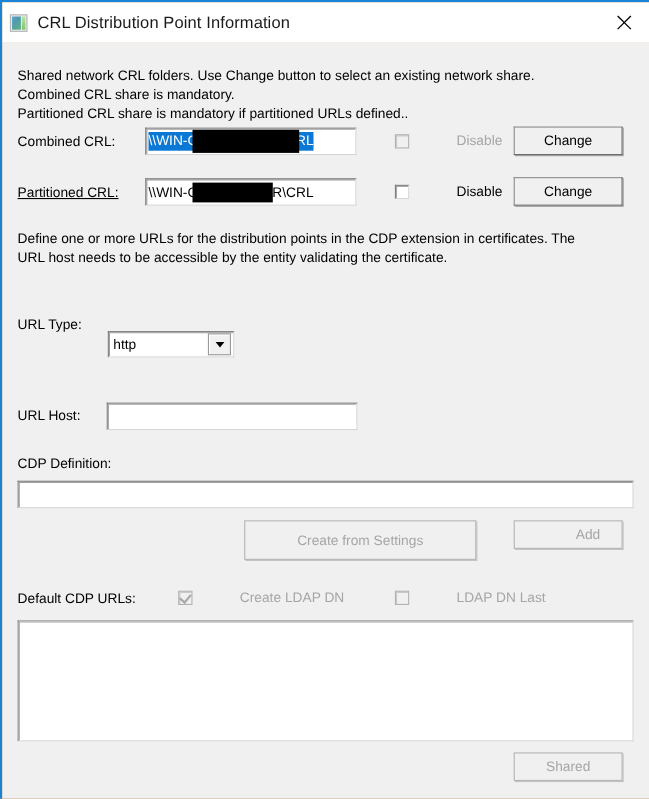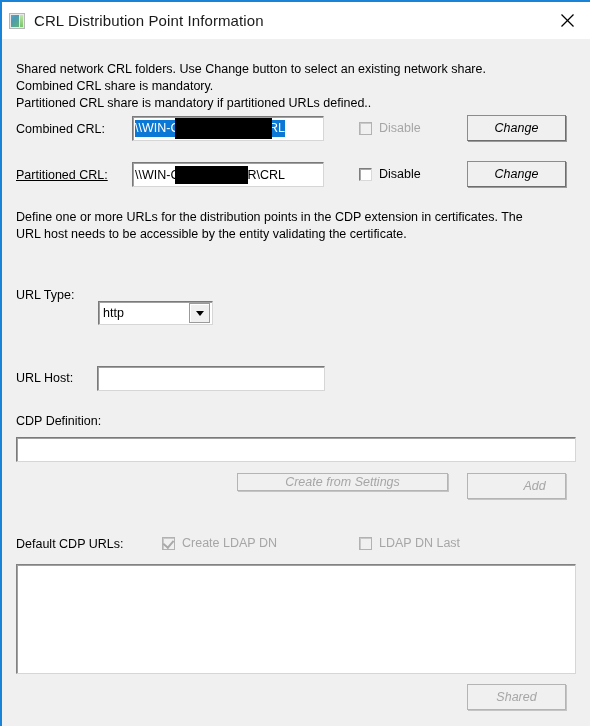--- a/index.html
+++ b/index.html
@@ -132,21 +132,20 @@
     border-bottom-color: #6e6e6e;
     box-shadow: 1px 1px 0 #9a9a9a;
     font-family: "Liberation Sans", sans-serif;
     font-size: 12.5px;
     color: #000;
     display: flex;
     align-items: center;
     justify-content: center;
     cursor: default;
     white-space: nowrap;
-    font-style: italic;
   }
   .btn.disabled { color: #a6a6a6; border-color: #b4b4b4; box-shadow: 1px 1px 0 #c4c4c4; }
 
   
   .combo {
     box-sizing: border-box;
     background: #ffffff;
     border: 1px solid #7a7a7a;
     border-right-color: #d6d6d6;
     border-bottom-color: #d6d6d6;
@@ -170,21 +169,21 @@
   }
   .carrow i {
     display: block;
     width: 0; height: 0;
     border-left: 4px solid transparent;
     border-right: 4px solid transparent;
     border-top: 5px solid #000;
   }
 
   
-  .cbrow { display: flex; align-items: center; }
+  .cbrow { display: flex; align-items: center; gap: 36px; }
   .cbox {
     width: 13px; height: 13px;
     box-sizing: border-box;
     background: #ffffff;
     border: 1px solid #7d7d7d;
     border-right-color: #d9d9d9;
     border-bottom-color: #d9d9d9;
     box-shadow: inset 1px 1px 0 #a8a8a8;
     margin-right: 7px;
     position: relative;
@@ -276,21 +275,21 @@
     <div class="abs lbl" style="left:14px; top:332px;">URL Host:</div>
     <div class="abs tbox" style="left:95px; top:327px; width:228px; height:25px;">
       <span></span>
     </div>
 
     <div class="abs lbl" style="left:14px; top:375px;">CDP Definition:</div>
     <div class="abs tbox" style="left:14px; top:398px; width:560px; height:25px;">
       <span></span>
     </div>
 
-    <div class="abs btn disabled" style="left:235px; top:434px; width:211px; height:18px;">
+    <div class="abs btn disabled" style="left:220px; top:434px; width:211px; height:36px;">
       <span>Create from Settings</span>
     </div>
     <div class="abs btn disabled" style="left:465px; top:434px; width:99px; height:26px;padding-left:36px;">
       <span>Add</span>
     </div>
 
     <div class="abs lbl" style="left:14px; top:498px;">Default CDP URLs:</div>
     <div class="abs cbrow" style="left:160px; top:497px;">
       <span class="cbox dim">
           <i class="tick"></i>

